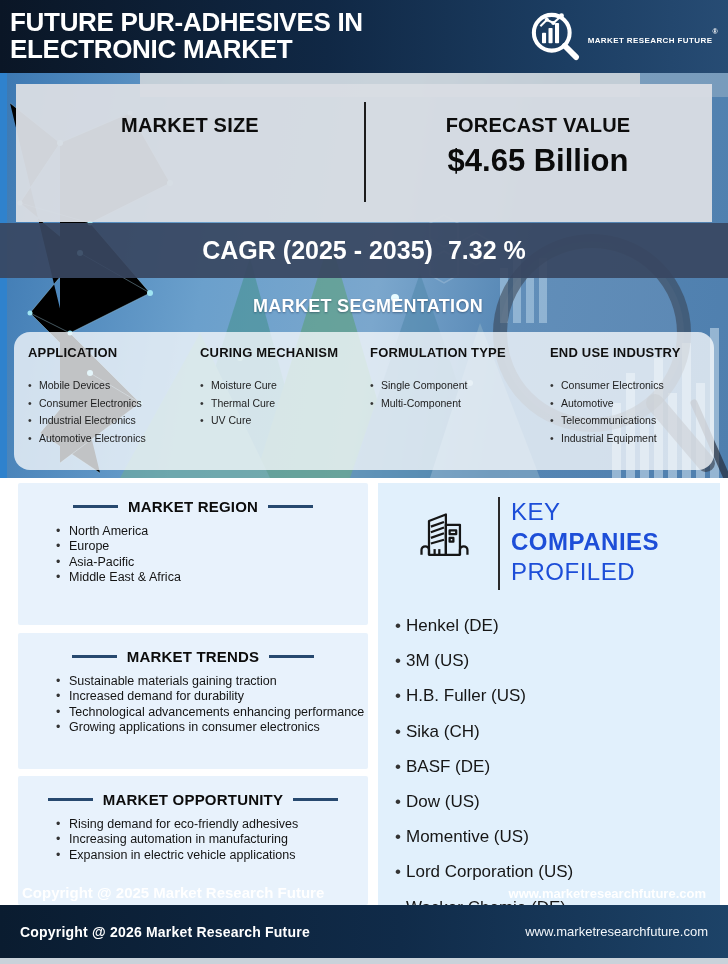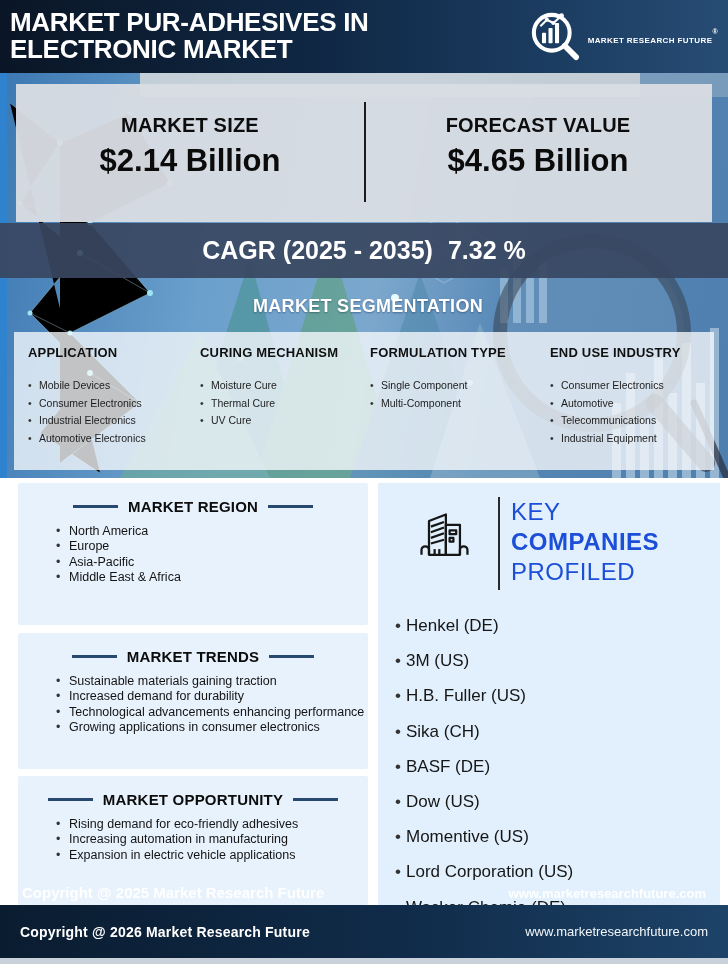--- a/index.html
+++ b/index.html
@@ -35,21 +35,21 @@
   .cagr{position:absolute;left:0;top:223px;width:728px;height:55px;
     background:rgba(56,70,97,0.92);display:flex;align-items:center;justify-content:center;gap:15px;}
   .cagr span{color:#ffffff;font-size:25px;font-weight:bold;}
 
   
   .seg-title{position:absolute;left:4px;top:296px;width:728px;text-align:center;
     color:#ffffff;font-size:18px;font-weight:bold;letter-spacing:0.3px;
     text-shadow:0 1px 2px rgba(20,40,70,0.45);}
   .seg-panel{position:absolute;left:14px;top:332px;width:700px;height:138px;
     background:rgba(247,250,252,0.78);display:grid;grid-template-columns:172px 170px 180px 178px;
-    padding:14px 0 0 14px;box-sizing:border-box;}
+    padding:14px 0 0 14px;box-sizing:border-box;border-radius:16px;}
   .seg-col{padding-right:8px;}
   .seg-head{font-size:13px;font-weight:bold;color:#101010;line-height:14px;min-height:33px;letter-spacing:0.2px;}
   ul.blist{list-style:none;margin:0;padding:0;}
   .seg-col ul.blist li{font-size:10.5px;color:#1d1d1d;margin-bottom:5.5px;padding-left:11px;position:relative;}
   ul.blist li::before{content:"•";position:absolute;left:0;top:0;color:#333;}
 
   
   .card{position:absolute;left:18px;width:350px;background:#e8f2fc;border-radius:2px;box-sizing:border-box;}
   .card-region{top:483px;height:142px;}
   .card-trends{top:633px;height:136px;}
@@ -150,21 +150,21 @@
 
       <circle cx="592" cy="260" r="92" fill="rgba(255,255,255,0.07)" stroke="rgba(55,63,78,0.55)" stroke-width="14"></circle>
       <line x1="655" y1="330" x2="706" y2="390" stroke="rgba(50,57,70,0.6)" stroke-width="18" stroke-linecap="round"></line>
 
       <line x1="694" y1="330" x2="727" y2="405" stroke="rgba(35,40,52,0.65)" stroke-width="7" stroke-linecap="round"></line>
     </svg>
   </div>
 
   <div class="header">
     <div class="title">
-      <div>MARKET PUR-ADHESIVES IN</div>
+      <div>FUTURE PUR-ADHESIVES IN</div>
       <div>ELECTRONIC MARKET</div>
     </div>
     <div class="logo">
       <svg viewBox="0 0 64 64">
         <circle cx="28" cy="28" r="22" fill="none" stroke="#ffffff" stroke-width="5"></circle>
         <rect x="16" y="28" width="5" height="13" fill="#ffffff" rx="1"></rect>
         <rect x="24" y="22" width="5" height="19" fill="#ffffff" rx="1"></rect>
         <rect x="32" y="16" width="5" height="25" fill="#ffffff" rx="1"></rect>
         <polyline points="14,20 22,12 30,16 40,7" fill="none" stroke="#ffffff" stroke-width="2.5"></polyline>
         <circle cx="22" cy="12" r="2.6" fill="#ffffff"></circle>
@@ -172,21 +172,20 @@
         <circle cx="40" cy="7" r="3" fill="#ffffff"></circle>
         <line x1="44" y1="44" x2="58" y2="58" stroke="#ffffff" stroke-width="7" stroke-linecap="round"></line>
       </svg>
       <div class="logo-text"><span>MARKET RESEARCH FUTURE</span><span class="logo-reg">®</span></div>
     </div>
   </div>
 
   <div class="stat-panel">
     <div class="stat-half">
       <div class="stat-label">MARKET SIZE</div>
-      <div class="stat-value">$2.14 Billion</div>
     </div>
     <div class="stat-half">
       <div class="stat-label">FORECAST VALUE</div>
       <div class="stat-value">$4.65 Billion</div>
     </div>
     <div class="stat-divider"></div>
   </div>
 
   <div class="cagr">
     <span>CAGR (2025 - 2035)</span>

